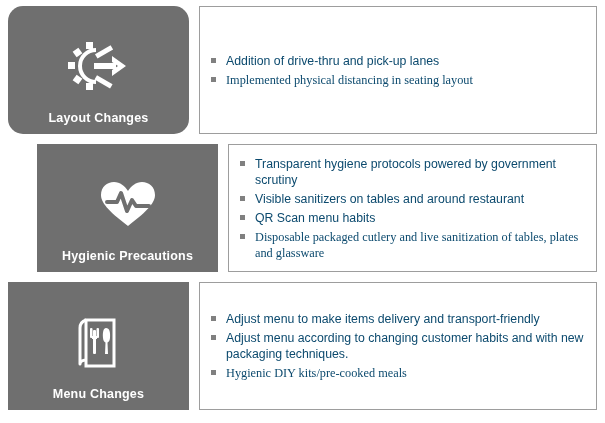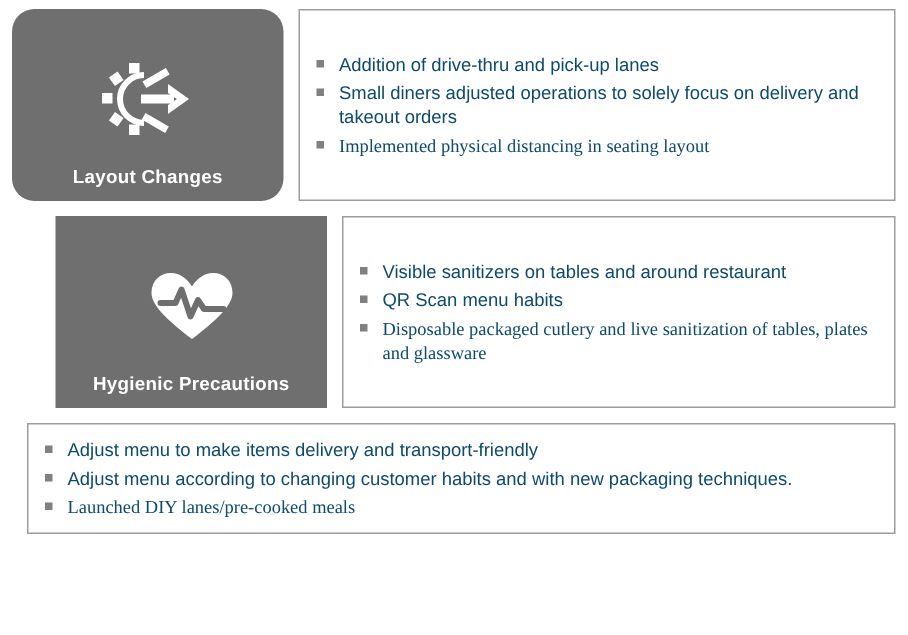--- a/index.html
+++ b/index.html
@@ -125,48 +125,64 @@
             <rect x="30" y="16" width="18" height="5" transform="rotate(-30 30 18)"></rect>
             <rect x="30" y="37" width="18" height="5" transform="rotate(30 30 39)"></rect>
           </g>
         </svg>
       </span>
       <span class="cat-label">Layout Changes</span>
     </div>
     <div class="bullets-card">
       <ul class="bullets">
         <li>Addition of drive-thru and pick-up lanes</li>
-        <li>Small diners adjusted operations to solely focus on delivery and takeout orders</li>
         <li>Implemented physical distancing in seating layout</li>
       </ul>
     </div>
   </div>
 
   <div class="row row-2">
     <div class="cat-card">
       <span class="cat-icon">
         <svg width="66" height="58" viewBox="0 0 66 58" xmlns="http://www.w3.org/2000/svg">
           <path d="M33 50 C12 34 6 26 6 19 C6 11 12 6 19 6 C25 6 30 10 33 15 C36 10 41 6 47 6 C54 6 60 11 60 19 C60 26 54 34 33 50 Z" fill="#ffffff"></path>
           <polyline points="12,26 22,26 26,17 32,35 37,24 41,30 54,30" fill="none" stroke="#6f6f6f" stroke-width="4" stroke-linejoin="round" stroke-linecap="round"></polyline>
         </svg>
       </span>
       <span class="cat-label">Hygienic Precautions</span>
     </div>
     <div class="bullets-card">
       <ul class="bullets">
+        <li>Transparent hygiene protocols powered by government scrutiny</li>
         <li>Visible sanitizers on tables and around restaurant</li>
         <li>QR Scan menu habits</li>
         <li>Disposable packaged cutlery and live sanitization of tables, plates and glassware</li>
       </ul>
     </div>
   </div>
 
   <div class="row row-3">
+    <div class="cat-card">
+      <span class="cat-icon">
+        <svg width="66" height="58" viewBox="0 0 66 58" xmlns="http://www.w3.org/2000/svg">
+          <path d="M20 6 L48 6 L48 52 L20 52 Z" fill="none" stroke="#ffffff" stroke-width="3"></path>
+          <path d="M20 6 C14 8 14 12 14 14 L14 50 C14 48 16 46 20 46" fill="none" stroke="#ffffff" stroke-width="3" stroke-linejoin="round"></path>
+          <g fill="#ffffff">
+            <rect x="27" y="16" width="3" height="24" rx="1"></rect>
+            <rect x="24" y="14" width="2.5" height="10" rx="1"></rect>
+            <rect x="30.5" y="14" width="2.5" height="10" rx="1"></rect>
+            <rect x="26" y="22" width="5" height="3"></rect>
+            <path d="M40 14 C43.5 14 44.5 18 44 24 C43.7 27 42.5 28 41.5 28.5 L42 40 L39 40 L39.5 28.5 C38.5 28 37.3 27 37 24 C36.5 18 37.5 14 40 14 Z"></path>
+          </g>
+        </svg>
+      </span>
+      <span class="cat-label">Menu Changes</span>
+    </div>
     <div class="bullets-card">
       <ul class="bullets">
         <li>Adjust menu to make items delivery and transport-friendly</li>
         <li>Adjust menu according to changing customer habits and with new packaging techniques.</li>
-        <li>Launched DIY lanes/pre-cooked meals</li>
+        <li>Hygienic DIY kits/pre-cooked meals</li>
       </ul>
     </div>
   </div>
 
 </div>
 
 </body></html>

